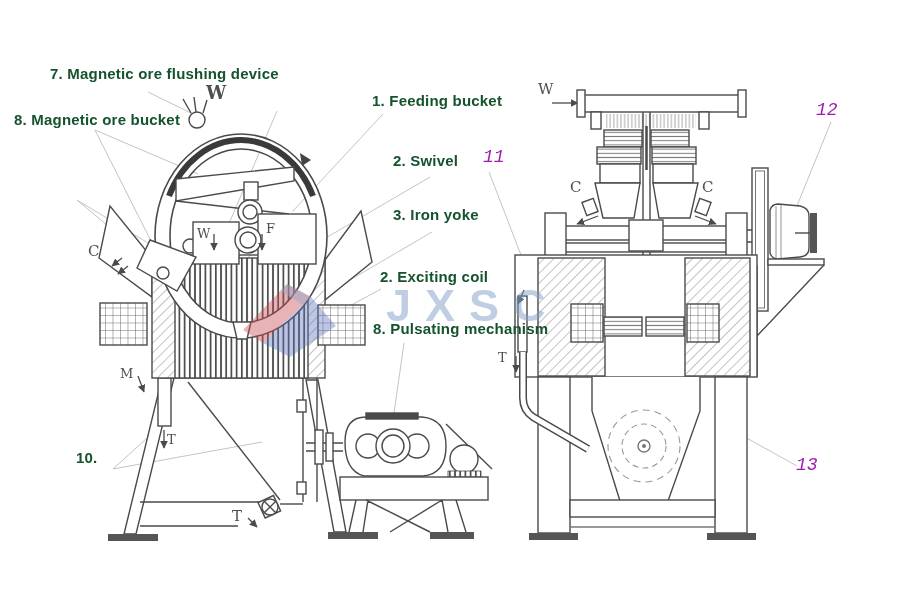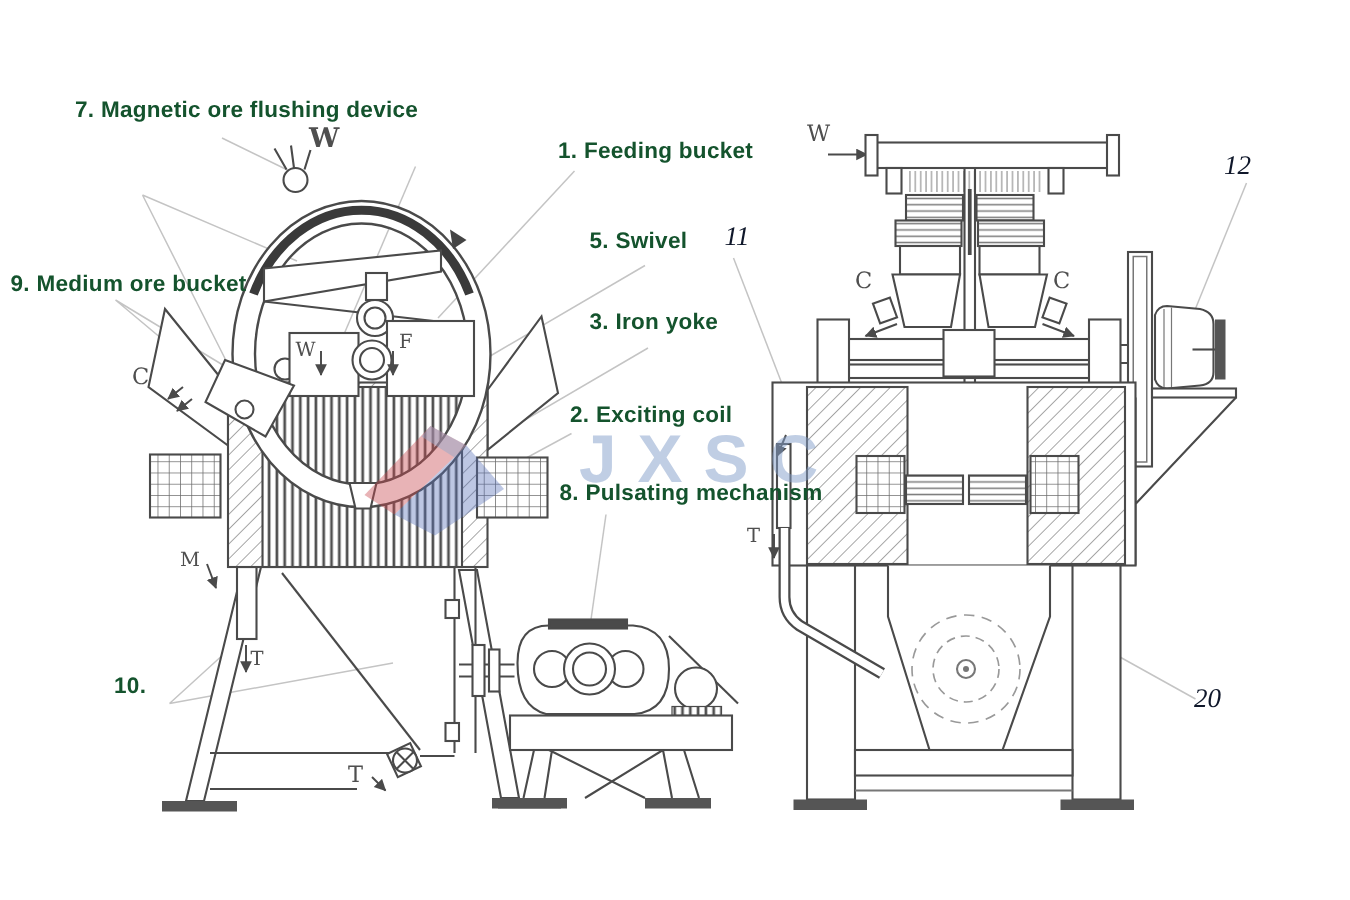--- a/index.html
+++ b/index.html
@@ -7,22 +7,22 @@
     position:relative;width:900px;height:600px;background:#ffffff;
     overflow:hidden;font-family:"Liberation Sans",sans-serif;
     margin:0 auto;
   }
   .screen svg{position:absolute;left:0;top:0;}
   .callout{
     position:absolute;font-size:15px;font-weight:bold;color:#14532d;
     white-space:nowrap;letter-spacing:.2px;
   }
   .partnum{
-    position:absolute;font-family:Liberation Serif, serif;font-size:18px;
-    color:#0f172a;white-space:nowrap;font-style:italic;
+    position:absolute;font-family:Liberation Mono, monospace;font-size:18px;
+    color:#a21caf;white-space:nowrap;font-style:italic;
   }
   .marker{
     position:absolute;font-family:"DejaVu Serif",serif;color:#4f4f4f;
     white-space:nowrap;
   }
   .marker.sm{font-size:13px;}
   .marker.md{font-size:15px;}
   .marker.lg{font-size:18px;font-weight:bold;}
   .watermark-text{
     position:absolute;left:386px;top:280px;font-size:45px;font-weight:bold;
@@ -252,29 +252,29 @@
       <path d="M263,343 L311,297 L336,326 L290,357 Z" fill="#5A73B9" opacity="0.40"></path>
       <path d="M287,284 L311,297 L303,305 L281,291 Z" fill="#8FA8CC" opacity="0.45"></path>
     </g>
   </svg>
 
   <div class="watermark-text">JXSC</div>
 
   <div class="callout" style="left:373px;top:320px">8. Pulsating mechanism</div>
   <div class="callout" style="left:380px;top:268px">2. Exciting coil</div>
   <div class="callout" style="left:393px;top:206px">3. Iron yoke</div>
-  <div class="callout" style="left:393px;top:152px">5. Swivel</div>
+  <div class="callout" style="left:393px;top:152px">2. Swivel</div>
   <div class="callout" style="left:372px;top:92px">1. Feeding bucket</div>
   <div class="callout" style="left:50px;top:65px">7. Magnetic ore flushing device</div>
-  <div class="callout" style="left:7px;top:181px">9. Medium ore bucket</div>
+  <div class="callout" style="left:14px;top:111px">8. Magnetic ore bucket</div>
   <div class="callout" style="left:76px;top:449px">10.</div>
 
   <div class="partnum" style="left:483px;top:147px">11</div>
   <div class="partnum" style="left:816px;top:100px">12</div>
-  <div class="partnum" style="left:796px;top:455px">20</div>
+  <div class="partnum" style="left:796px;top:455px">13</div>
 
   <div class="marker lg" style="left:206px;top:82px">W</div>
   <div class="marker sm" style="left:197px;top:226px">W</div>
   <div class="marker sm" style="left:266px;top:221px">F</div>
   <div class="marker md" style="left:88px;top:242px">C</div>
   <div class="marker sm" style="left:120px;top:366px">M</div>
   <div class="marker sm" style="left:167px;top:432px">T</div>
   <div class="marker md" style="left:232px;top:507px">T</div>
   <div class="marker md" style="left:538px;top:80px">W</div>
   <div class="marker md" style="left:570px;top:178px">C</div>

